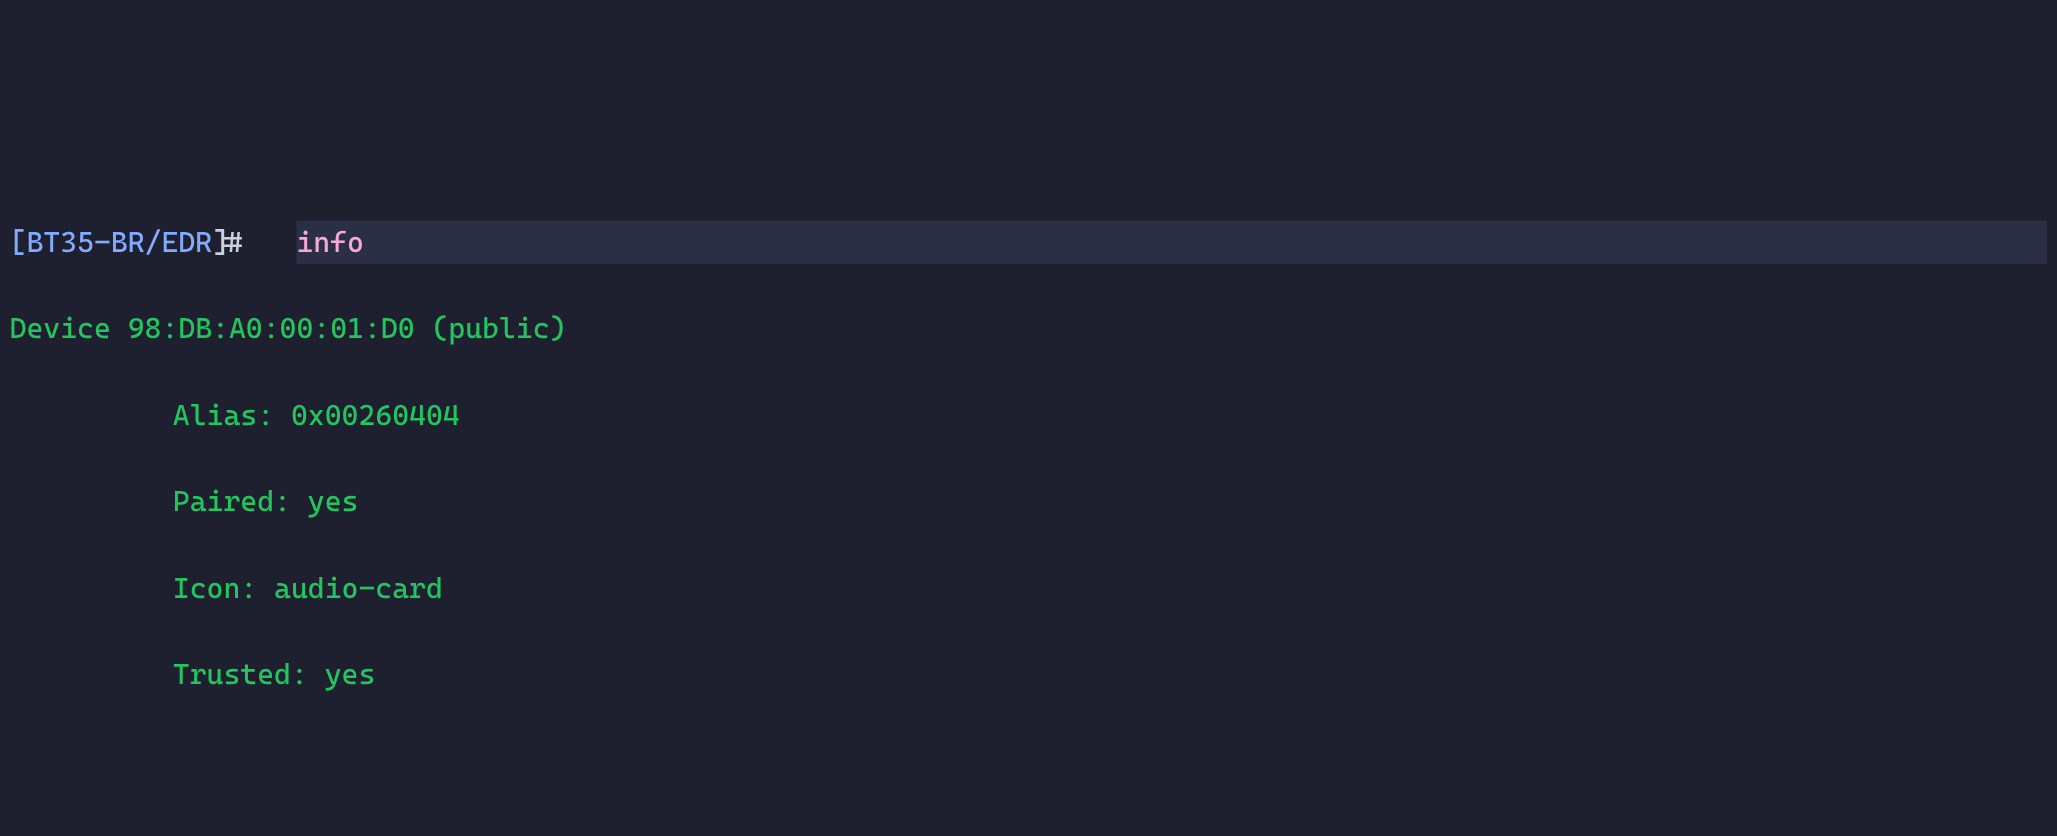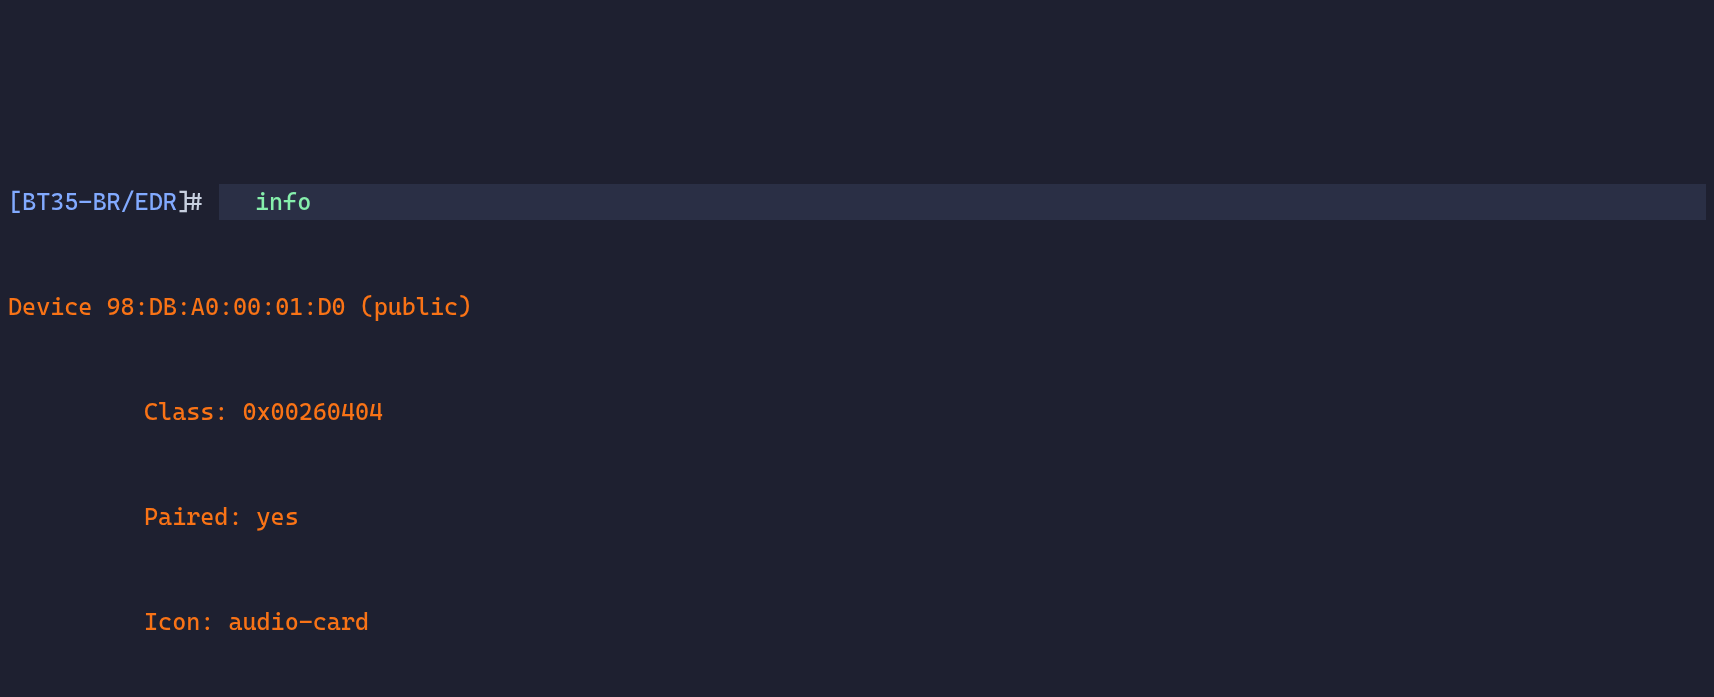--- a/index.html
+++ b/index.html
@@ -12,56 +12,55 @@
       color: #c8d0e0;
       font-family: 'Cascadia Code', 'Consolas', 'Courier New', monospace;
       font-size: 24px;
       line-height: 1.5;
       padding: 4px 8px;
       white-space: pre;
     }
     .prompt-line {
       display: flex;
       align-items: center;
+      gap: 28px;
     }
     .command-area {
       background-color: #2a2f45;
       flex: 1;
       padding-left: 0;
     }
     .bracket {
       color: #82aaff;
     }
     .device-name-prompt {
       color: #82aaff;
     }
     .hash {
       color: #c8d0e0;
     }
     .command {
-      color: #86efac;
-      padding-left: 36px;
+      color: #f9a8d4;
     }
     .output-line {
-      color: #f97316;
-      margin-top: 33px;
+      color: #22c55e;
     }
     .indent {
       padding-left: 136px;
     }
   </style>
 </head>
 <body>
 
 
 
 <div>
 <div class="prompt-line"><span><span class="bracket">[</span><span class="device-name-prompt">BT35-BR/EDR</span><span class="hash">]# </span></span><span class="command-area"><span class="command">info</span></span></div>
 <div class="output-line">Device 98:DB:A0:00:01:D0 (public)</div>
-<div class="output-line indent">Class: 0x00260404</div>
+<div class="output-line indent">Alias: 0x00260404</div>
 <div class="output-line indent">Paired: yes</div>
 <div class="output-line indent">Icon: audio-card</div>
 <div class="output-line indent">Trusted: yes</div>
 
 
 
 
 
 
 

